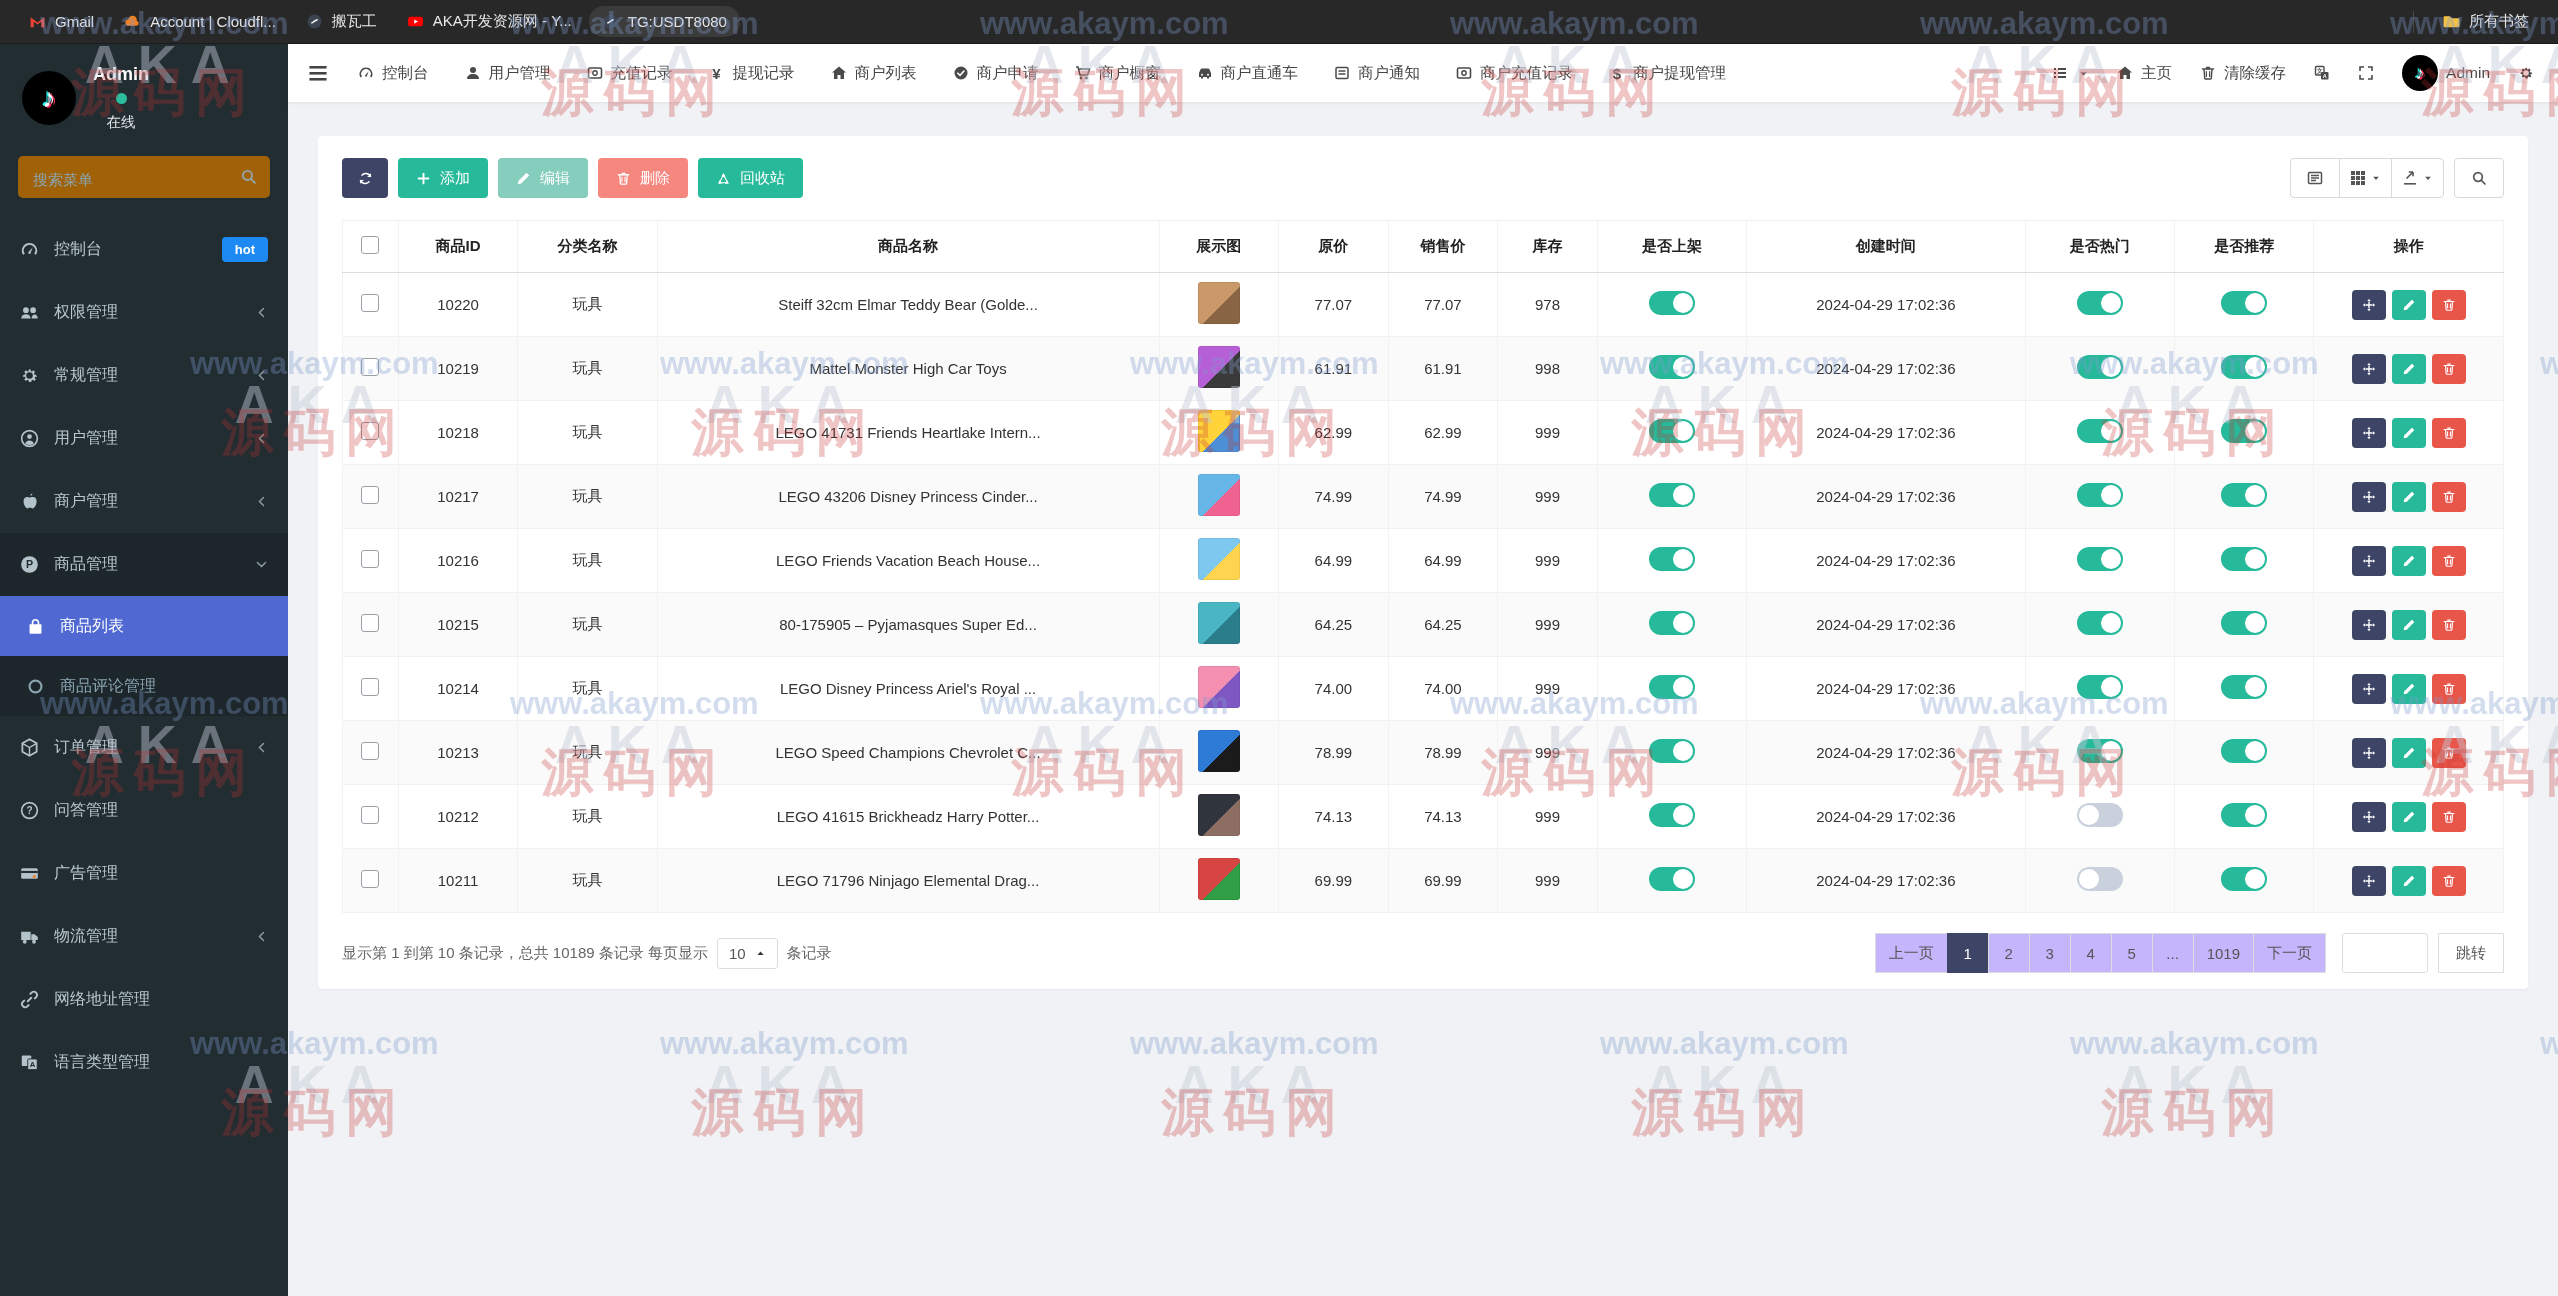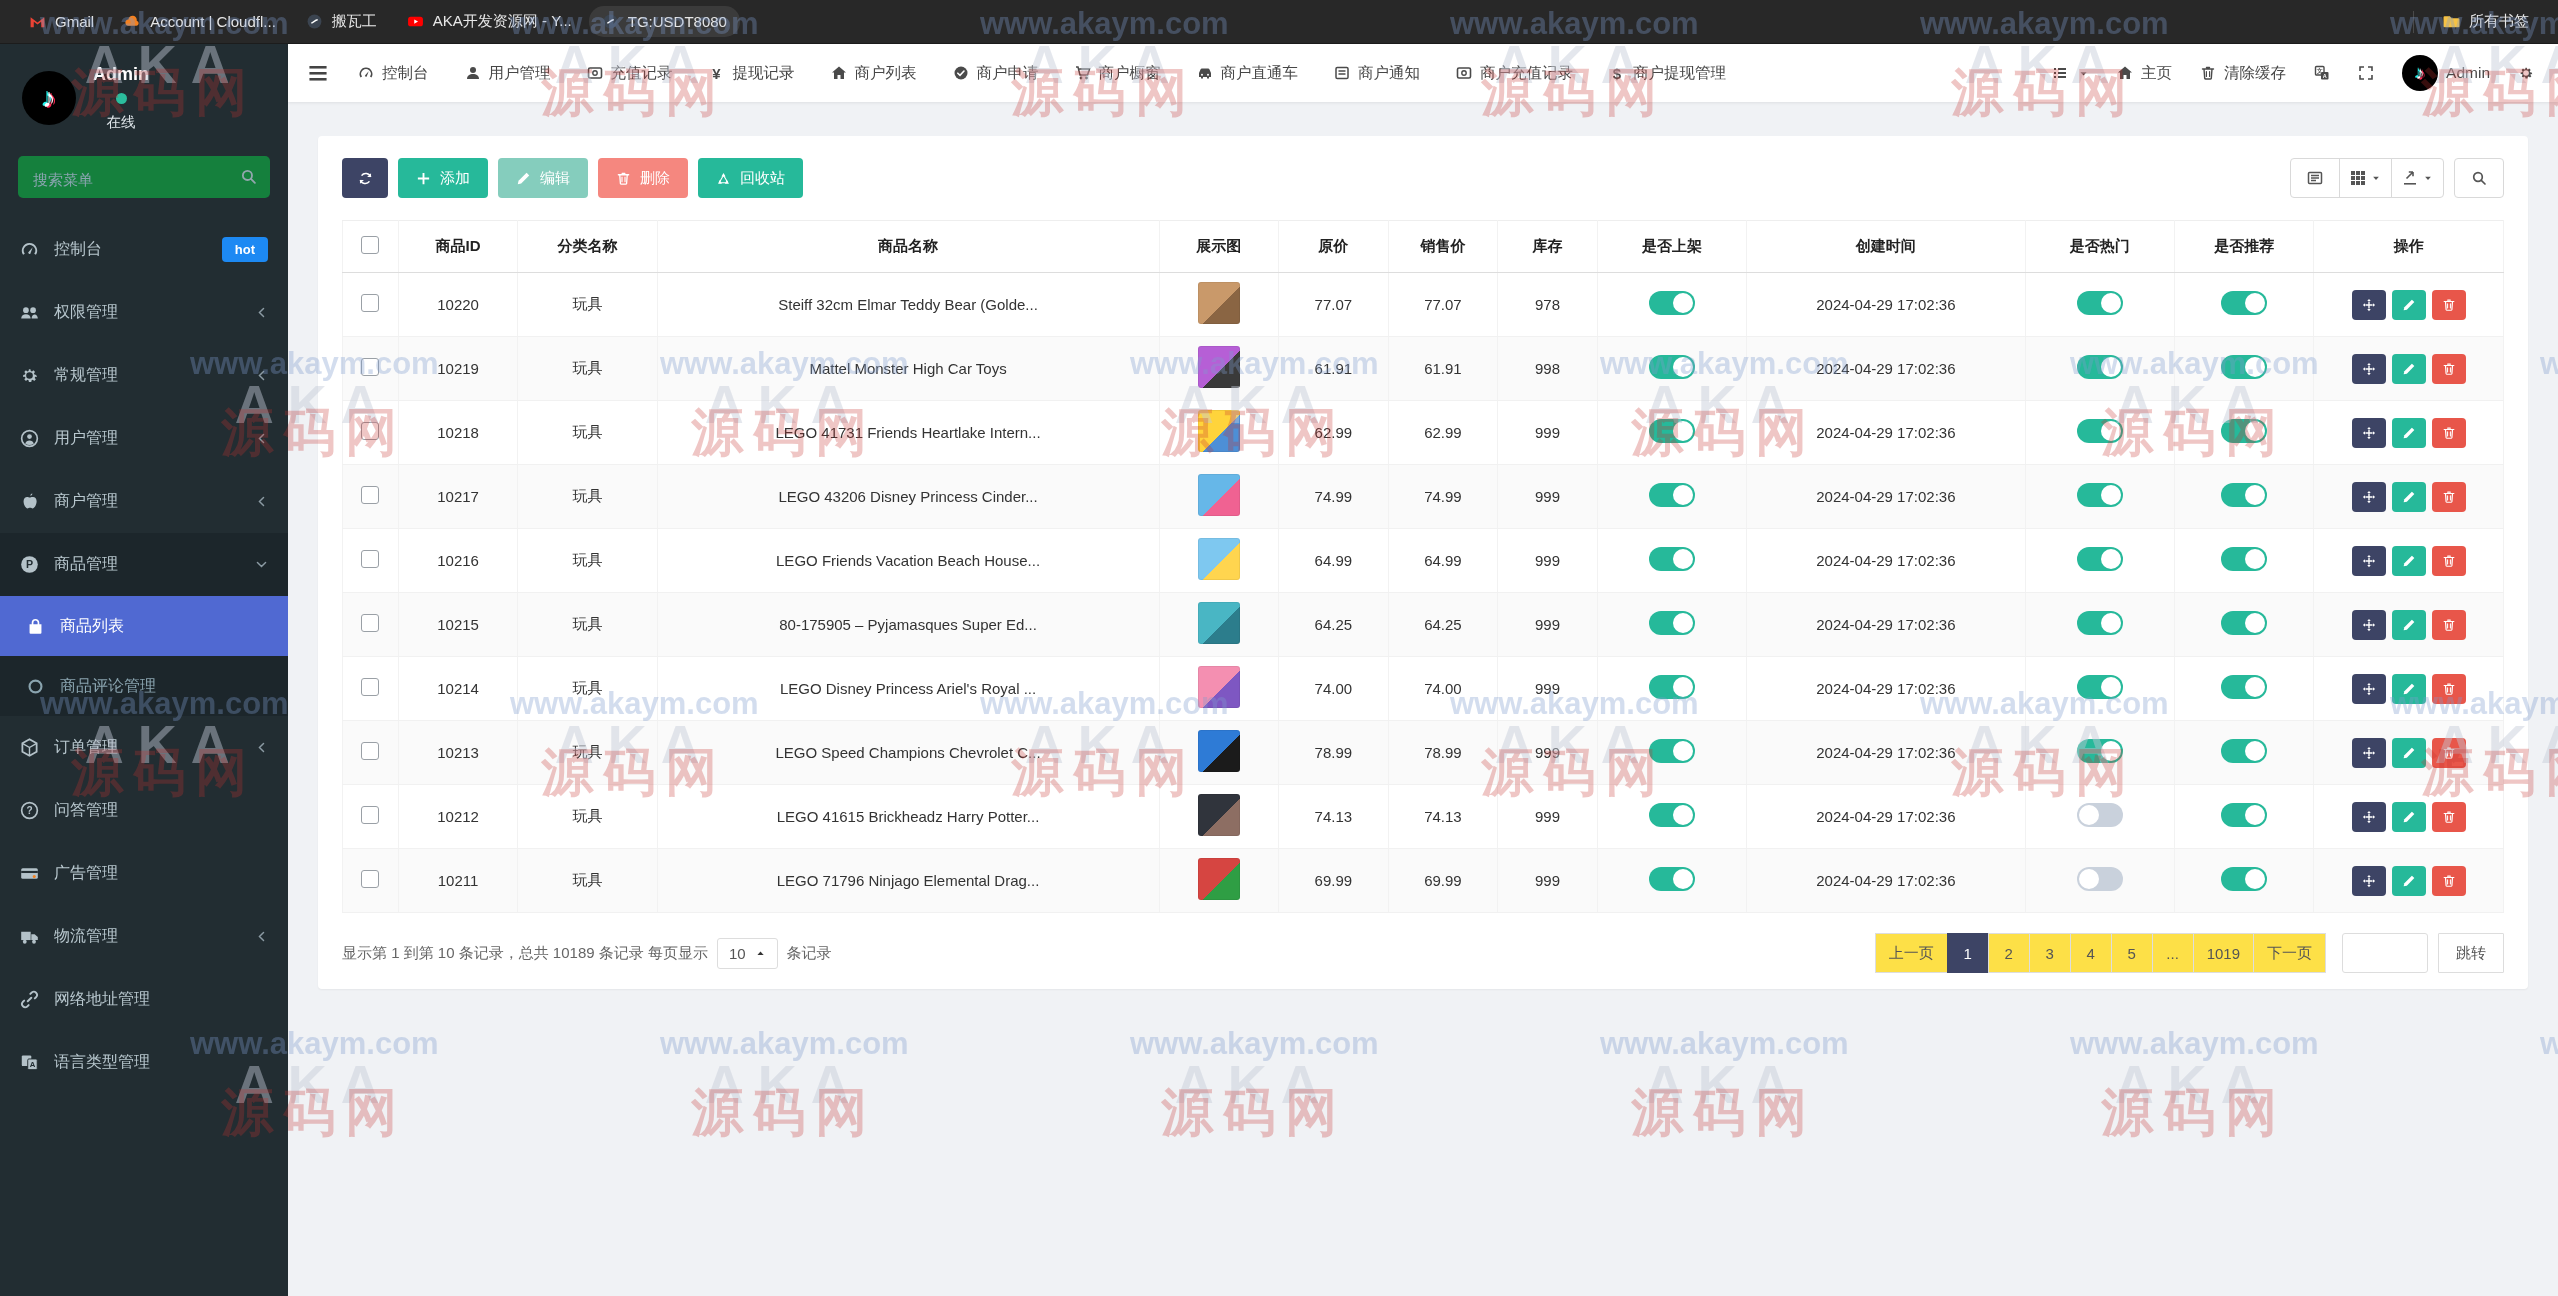--- a/index.html
+++ b/index.html
@@ -24,21 +24,21 @@
   .brand { height:66px; display:flex; align-items:center; justify-content:center; color:#fff;
     font-size:23px; letter-spacing:1px; border-bottom:1px solid rgba(255,255,255,.05); }
   .user-panel { display:flex; align-items:center; gap:17px; padding:20px 22px 12px; }
   .avatar { width:54px; height:54px; border-radius:50%; background:#000; color:#fff;
     display:flex; align-items:center; justify-content:center; font-size:27px; flex-shrink:0; }
   .avatar .note { text-shadow:-2px -1px 0 #25f4ee, 2px 1px 0 #fe2c55; }
   .uname { color:#fff; font-size:18px; font-weight:bold; }
   .ustatus { margin-top:8px; font-size:14.5px; color:#dfe6ea; display:flex; align-items:center; gap:9px;flex-direction:column; }
   .dot { width:11px; height:11px; border-radius:50%; background:#2bbd9d; }
   .side-search { margin:12px 18px 20px; position:relative; }
-  .side-search input { width:100%; height:42px; background:#15803d; border:none; border-radius:5px;
+  .side-search input { width:100%; height:42px; background:#a16207; border:none; border-radius:5px;
     color:#ccc; padding:4px 42px 0 15px; font-size:15px; outline:none; }
   .side-search input::placeholder { color:#8aa4af; }
   .side-search .sicon { position:absolute; right:13px; top:12px; width:17px; height:17px; color:#93a6ae; }
 
   .menu { flex:1; font-size:16px; }
   .mitem { display:flex; align-items:center; gap:15px; height:63px; padding:0 20px; cursor:pointer; color:#b8c7ce; }
   .mitem .micon { width:19px; height:19px; color:#b4c2c9; font-size:17px; }
   .mitem .arrow { margin-left:auto; width:13px; height:13px; color:#8b9aa3; }
   .badge-hot { margin-left:auto; background:var(--badge-blue); color:#fff; font-size:13px; font-weight:bold;
     padding:5px 13px; border-radius:4px; }
@@ -99,21 +99,21 @@
   .opbtn .icn { width:14px; height:14px; }
   .op-move { background:var(--navy); }
   .op-edit { background:var(--teal); }
   .op-del  { background:var(--red); }
 
   .tfoot { display:flex; align-items:center; margin-top:20px; color:#666; font-size:15px; }
   .pagesize { display:inline-flex; align-items:center; gap:9px; border:1px solid #ddd; border-radius:3px;
     padding:6px 11px; margin:0 9px; color:#555; cursor:pointer; background:#fff; }
   .pagesize .caret { width:11px; height:11px; color:#333; }
   .pager { margin-left:auto; display:flex; align-items:center; }
-  .pg { min-width:42px; height:40px; padding:0 13px; border:1px solid #ddd; margin-left:-1px; background:#fde047;
+  .pg { min-width:42px; height:40px; padding:0 13px; border:1px solid #ddd; margin-left:-1px; background:#c4b5fd;
     color:#555; display:flex; align-items:center; justify-content:center; cursor:pointer; }
   .pg.active { background:var(--navy); border-color:var(--navy); color:#fff; }
   .jump-input { width:86px; height:40px; border:1px solid #ddd; border-radius:3px; margin-left:16px; outline:none; }
   .jump-btn { height:40px; padding:0 17px; margin-left:10px; border:1px solid #ddd; border-radius:1px;
     background:#fff; color:#555; font-size:15px; font-family:inherit; cursor:pointer; }
 
   
   .watermark { position:fixed; inset:0; pointer-events:none; z-index:60; overflow:hidden; }
   .wm-tile { position:absolute; text-align:center; }
   .wm-www { color:rgba(125,155,205,.34); font-weight:bold; font-size:31px; white-space:nowrap; }

